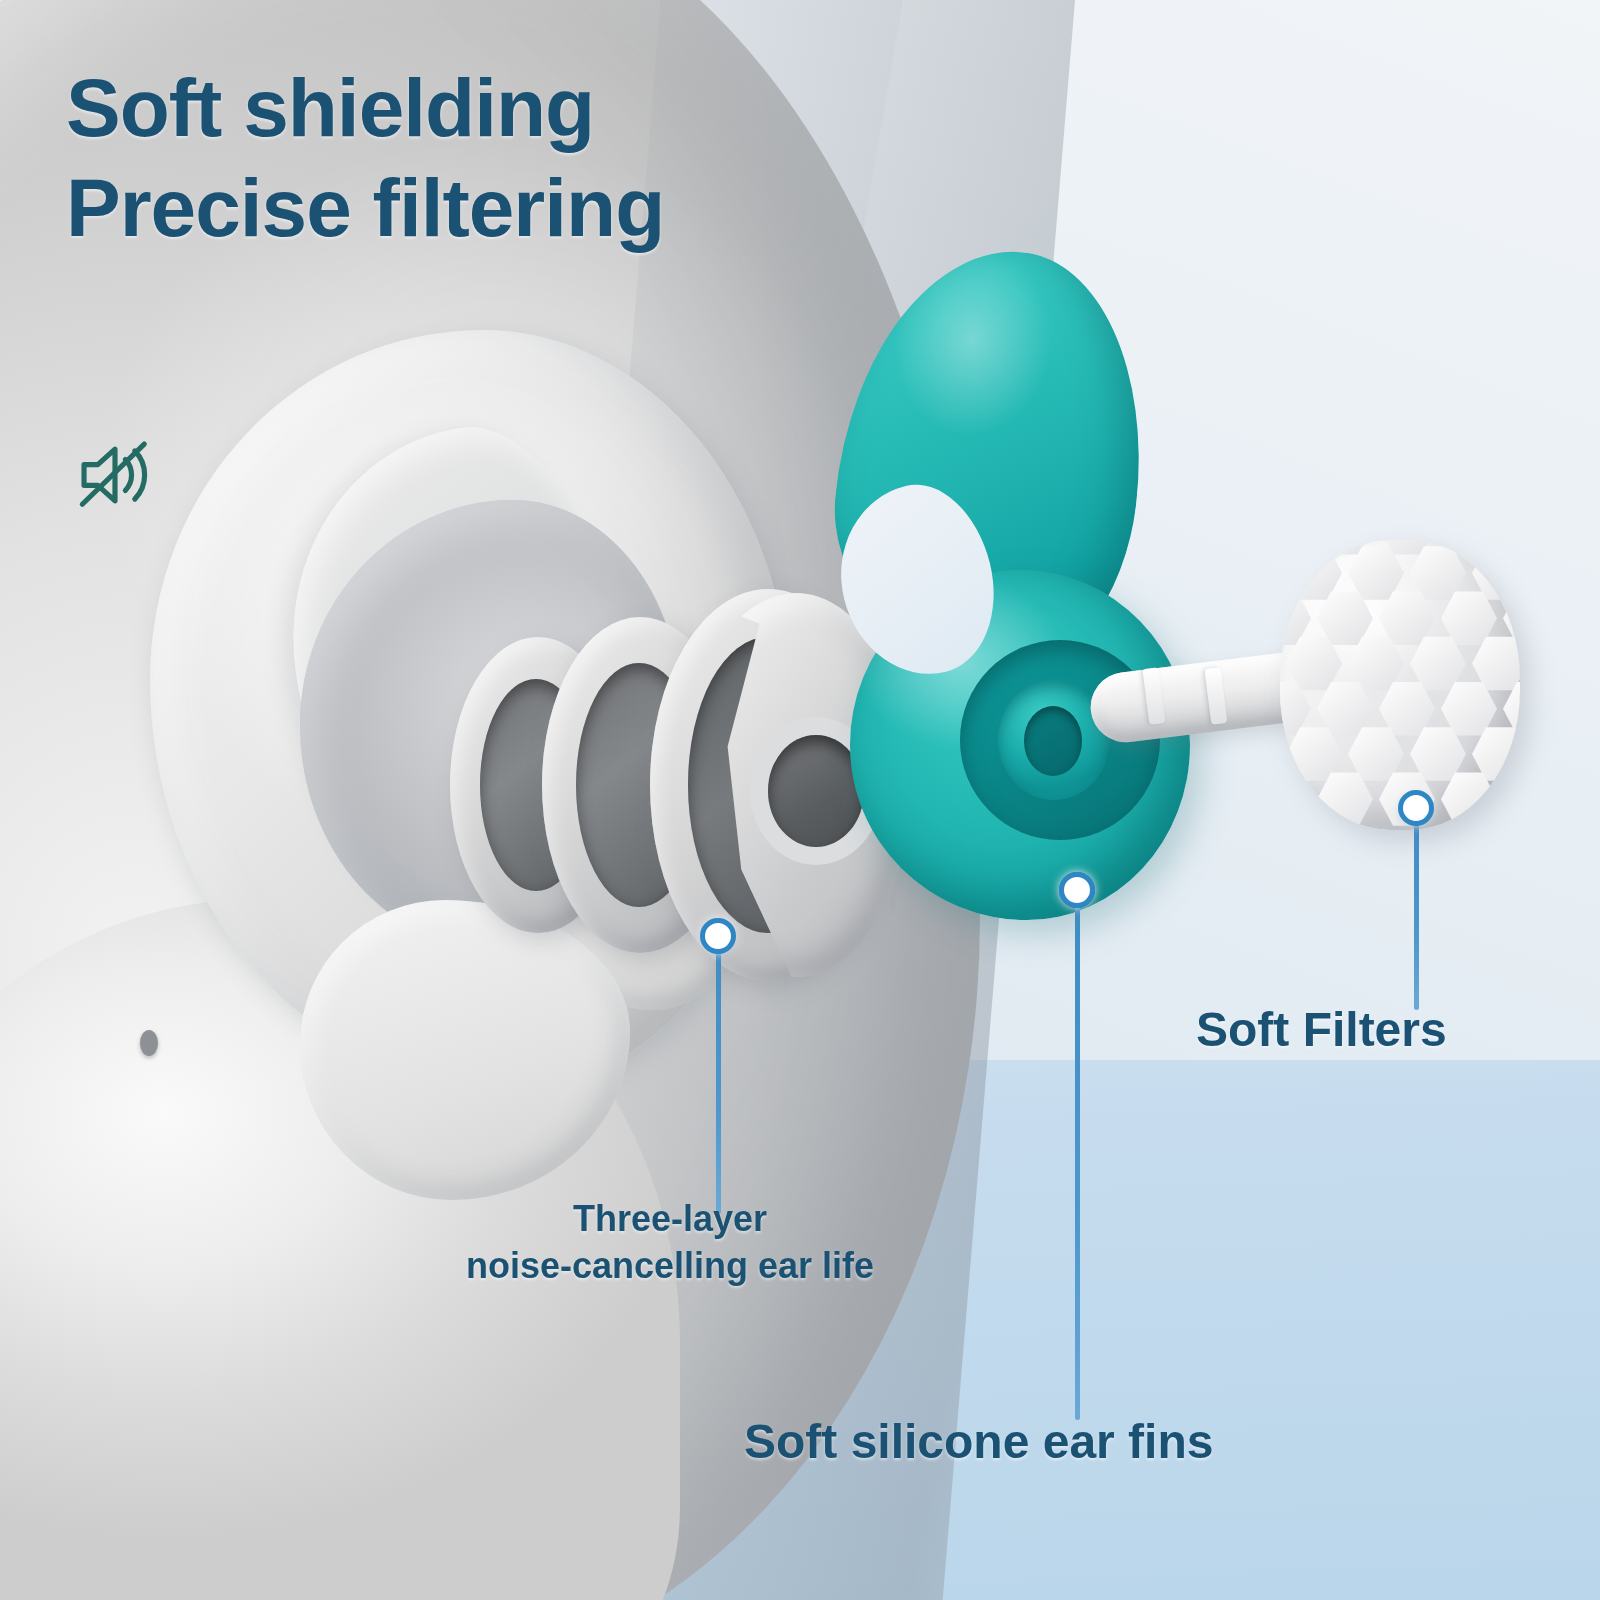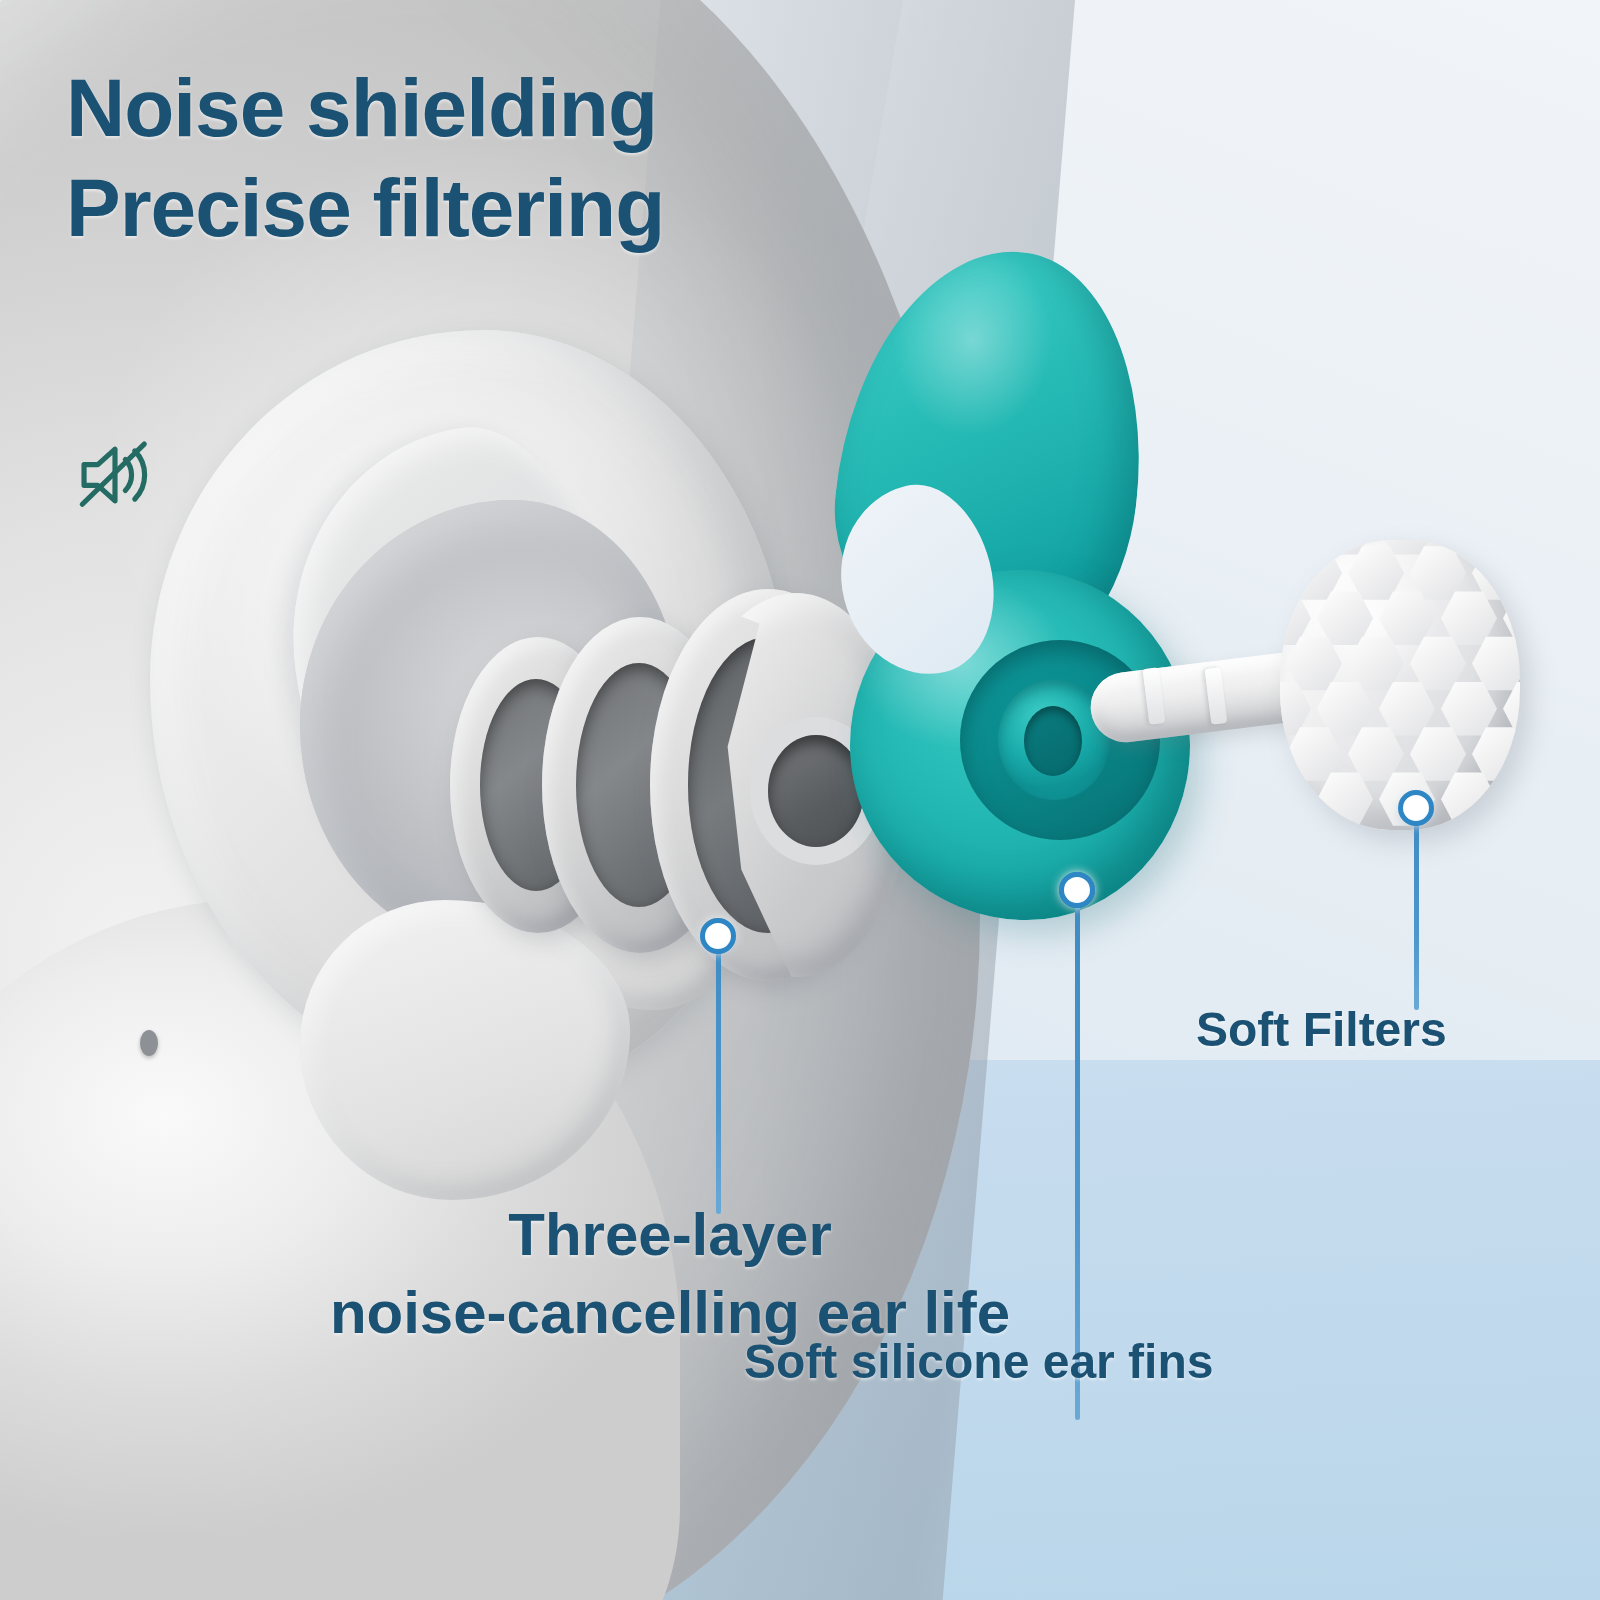--- a/index.html
+++ b/index.html
@@ -253,22 +253,22 @@
   .subtitle span{display:block;}
   .mute-icon{position:absolute;left:72px;top:432px;width:86px;height:86px;}
 
   .callout{
     position:absolute;
     font-weight:bold;color:#1b5273;
     text-shadow:0 2px 3px rgba(255,255,255,.5);
     white-space:nowrap;
   }
   .callout span{display:block;}
-  .c-caps{left:300px;top:1196px;width:740px;font-size:60px;line-height:1.3;text-align:center;}
-  .c-fins{left:744px;top:1332px;font-size:48px;line-height:1.25;}
+  .c-caps{left:300px;top:1196px;width:740px;font-size:36px;line-height:1.3;text-align:center;}
+  .c-fins{left:744px;top:1412px;font-size:48px;line-height:1.25;}
   .c-filters{left:1196px;top:1000px;font-size:48px;line-height:1.25;}
 </style>
 </head>
 <body>
 
 <div id="stage">
 
   <div class="bg-top-light"></div>
   <div class="bg-bottom-blue"></div>
   <div class="wedge"></div>
@@ -346,21 +346,21 @@
   <div class="lead" style="left:716px; top:952px;  height:262px;"></div>
   <div class="dot" style="left:700px; top:918px;"></div>
 
   <div class="lead" style="left:1075px;top:906px;  height:514px;"></div>
   <div class="dot" style="left:1059px;top:872px;"></div>
 
   <div class="lead" style="left:1414px;top:824px; height:186px;"></div>
   <div class="dot" style="left:1398px;top:790px;"></div>
 
   <div class="title">
-    <span>Noise shielding</span>
+    <span>Soft shielding</span>
     <span>Precise filtering</span>
   </div>
 
   <div class="subtitle">
   </div>
 
   <div class="mute-icon">
     <svg viewBox="0 0 100 100" width="86" height="86" fill="none" stroke="#246b63" stroke-width="6" stroke-linecap="round" stroke-linejoin="round">
       <path d="M14 38 H30 L50 20 V80 L30 62 H14 Z"></path>
       <path d="M62 32 a26 26 0 0 1 0 36"></path>

